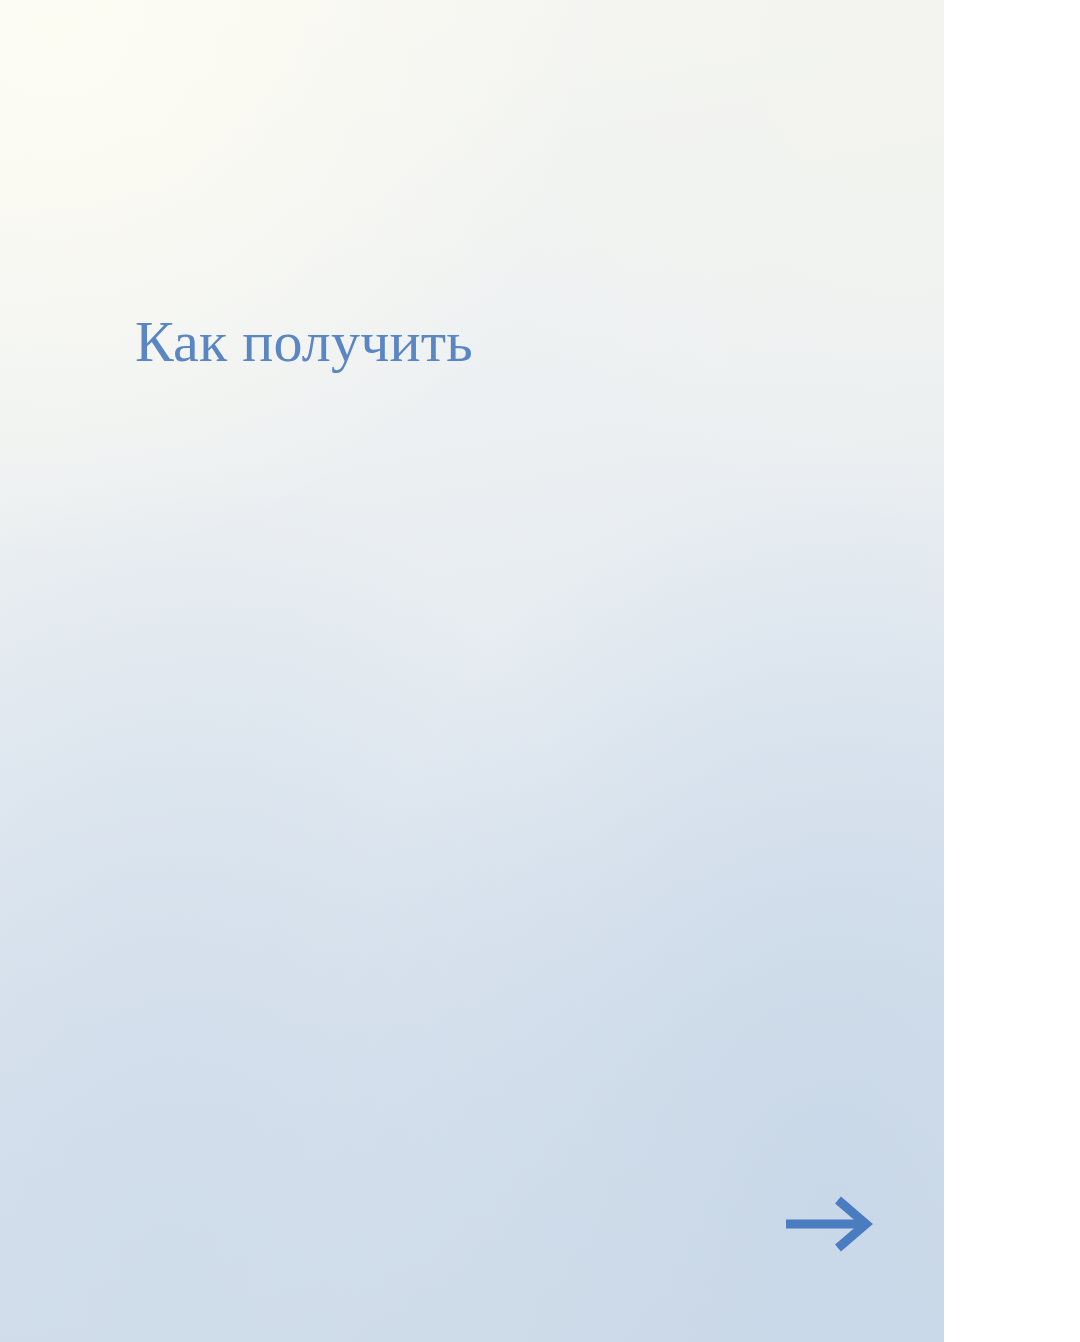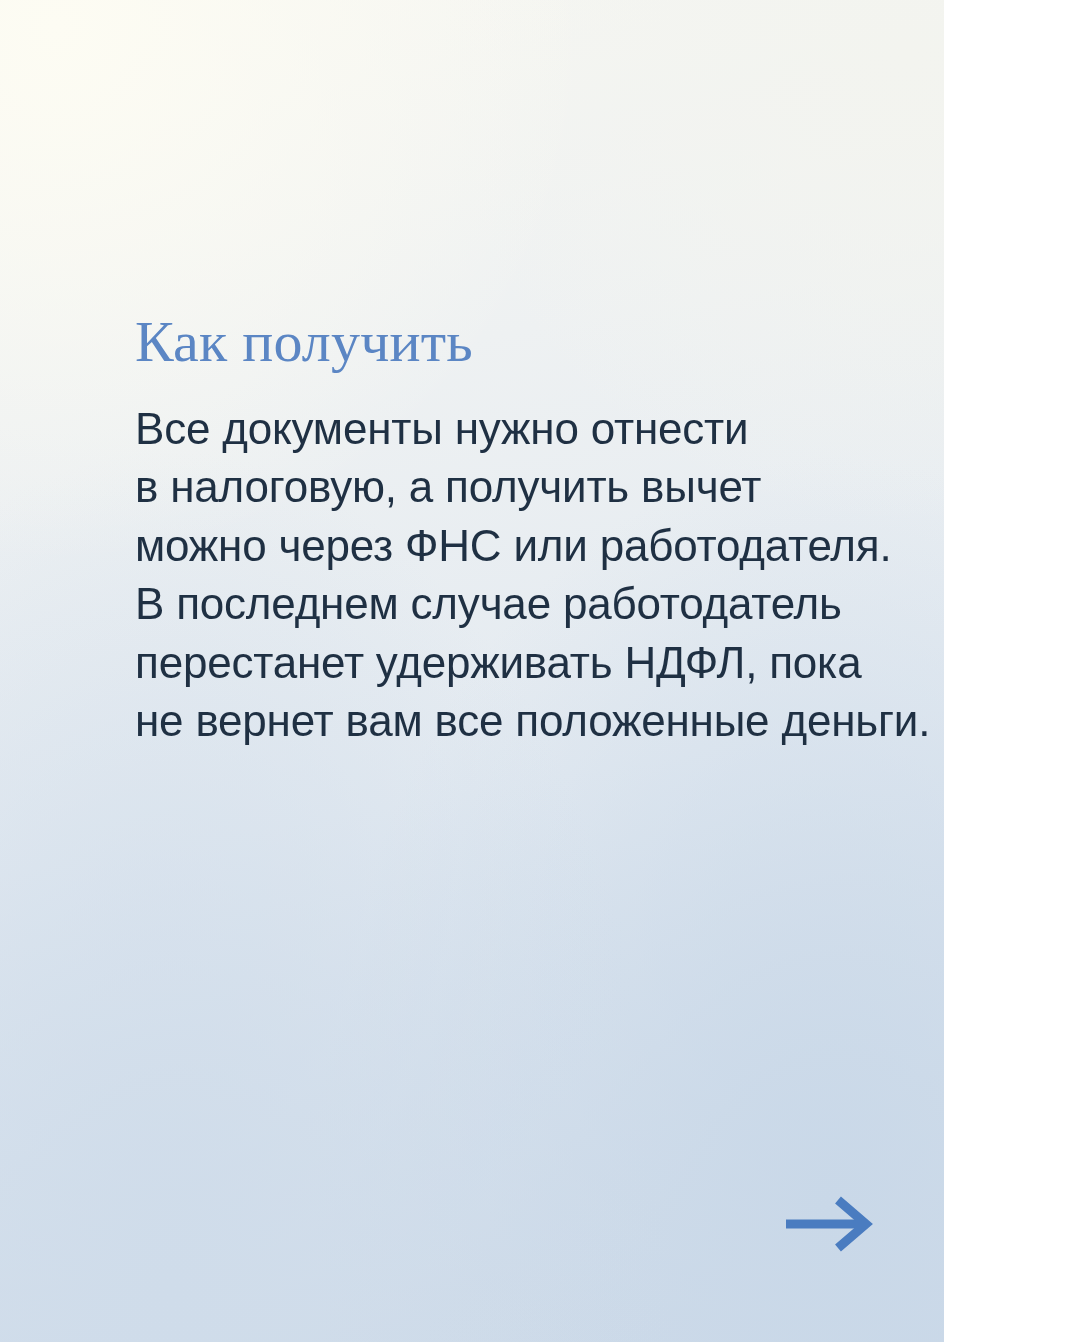--- a/index.html
+++ b/index.html
@@ -70,26 +70,20 @@
   }
 </style>
 </head>
 <body>
 
 <div class="slide">
 
   <div class="content">
     <h1 class="heading">Как получить</h1>
 
-    <p class="body-text">Все документы нужно отнести
-в налоговую, а получить вычет
-можно через ФНС или работодателя.
-В последнем случае работодатель
-перестанет удерживать НДФЛ, пока
-не вернет вам все положенные деньги.</p>
   </div>
 
   <div class="next-arrow">
     <span>
       <svg width="92" height="64" viewBox="0 0 92 64" fill="none" xmlns="http://www.w3.org/2000/svg" aria-hidden="true">
         <path d="M4 32 H80" stroke="#4a7cc0" stroke-width="9" stroke-linecap="butt"></path>
         <path d="M56 8 L84 32 L56 56" stroke="#4a7cc0" stroke-width="9" stroke-linecap="butt" stroke-linejoin="miter" fill="none"></path>
       </svg>
     </span>
   </div>

